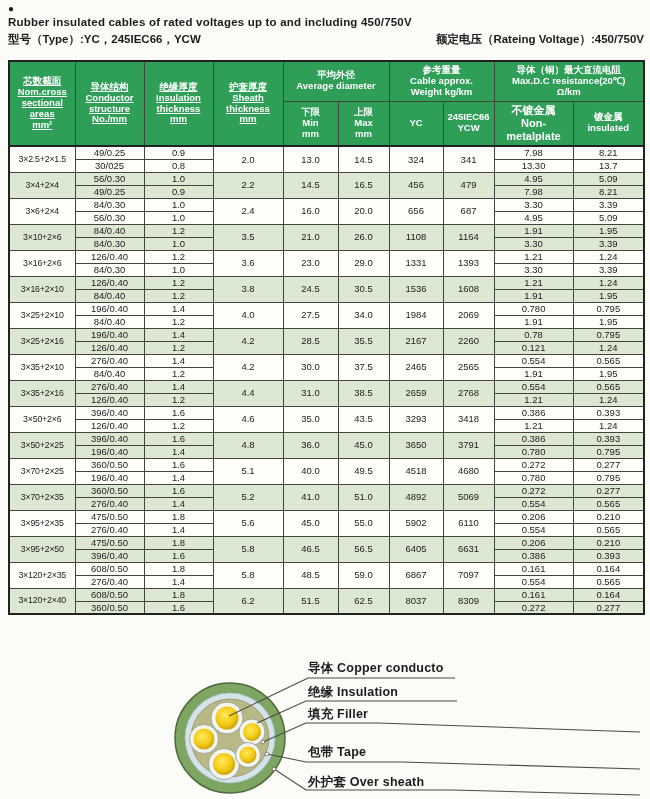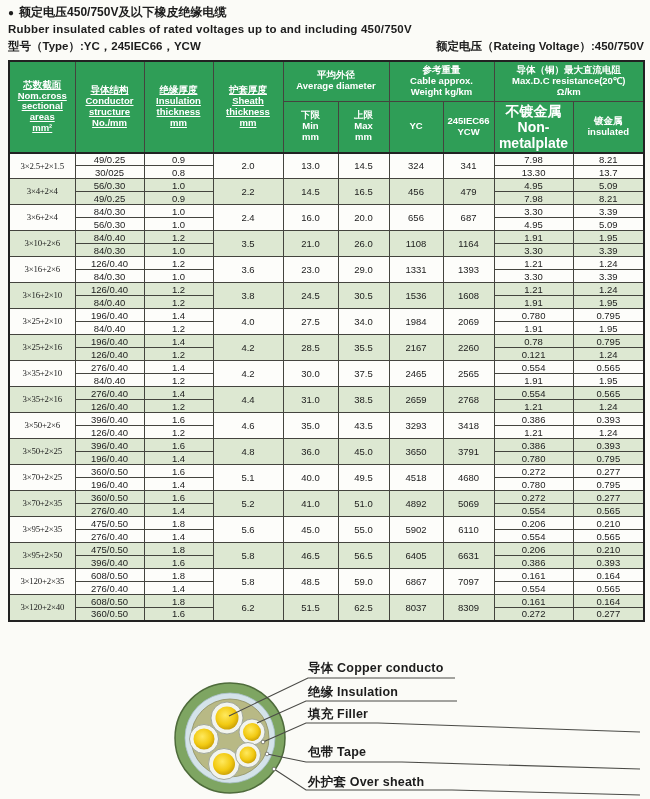--- a/index.html
+++ b/index.html
@@ -33,24 +33,24 @@
   table.spec{border:2px solid #222;}
   thead th{
     background:var(--green);color:#fff;font-weight:bold;
     white-space:pre-line;line-height:1.15;padding:1px 0;
     border-color:var(--green-border);
     font-size:9.5px;
   }
   thead tr.grp th{height:40px;}
   thead tr.sub th{height:45px;}
   thead th.big{font-size:9.5px;text-decoration:underline;}
-  thead th.small{font-size:14px;text-align:center;}
+  thead th.small{font-size:11px;text-align:center;}
   thead{border-bottom:2px solid #222;}
   tbody td{font-size:9.5px;height:13px;padding:0 1px;background:#fdfdfa;line-height:1;}
-  tbody td.size{font-size:8.8px;letter-spacing:-0.2px;font-family:Liberation Serif, serif;}
+  tbody td.size{font-size:8.8px;letter-spacing:-0.2px;}
   tbody td.alt{background:var(--stripe);}
 
   
   .diagram{position:absolute;left:0;top:654px;width:626px;height:145px;}
   .diagram svg{position:absolute;left:0;top:0;}
   .dlabel{position:absolute;font-size:12.5px;font-weight:bold;white-space:nowrap;letter-spacing:.2px;}
   .lead{fill:none;stroke:#4a4a46;stroke-width:1.1;}
   .dot{fill:#fff;stroke:#4a4a46;stroke-width:.6;}
   .c-sheath{fill:var(--sheath);stroke:var(--sheath-edge);stroke-width:1.5;}
   .c-tape{fill:var(--tape);stroke:#a8bfca;stroke-width:.8;}
@@ -58,21 +58,20 @@
   .c-insul{fill:var(--insul);stroke:#9aa095;stroke-width:.9;}
 </style>
 </head>
 <body>
 
 <div class="page">
 
   <div class="titles">
     <div class="t-line1">
       <span class="bullet">●</span>
-      <span>额定电压450/750V及以下橡皮绝缘电缆</span>
     </div>
     <div class="t-line2">Rubber insulated cables of rated voltages up to and including 450/750V</div>
     <div class="t-line3">
       <span>型号（Type）:YC，245IEC66，YCW</span>
       <span>额定电压（Rateing Voltage）:450/750V</span>
     </div>
   </div>
 
   <table class="spec">
     <colgroup>

